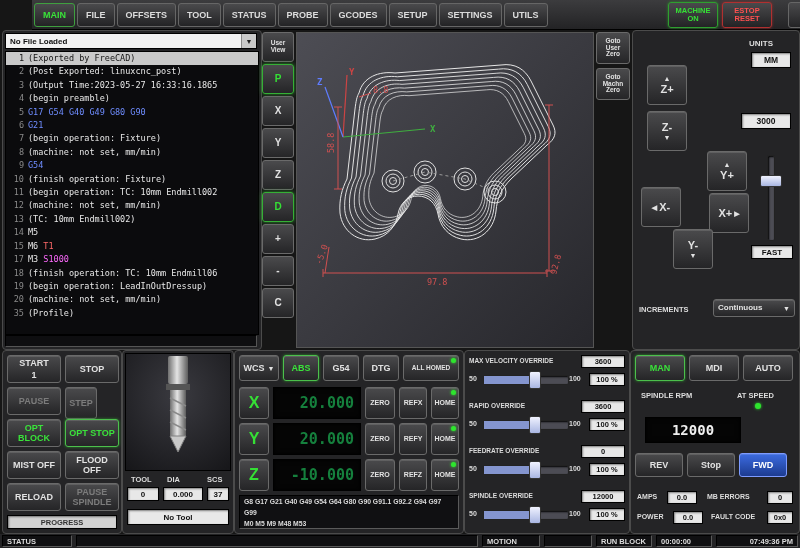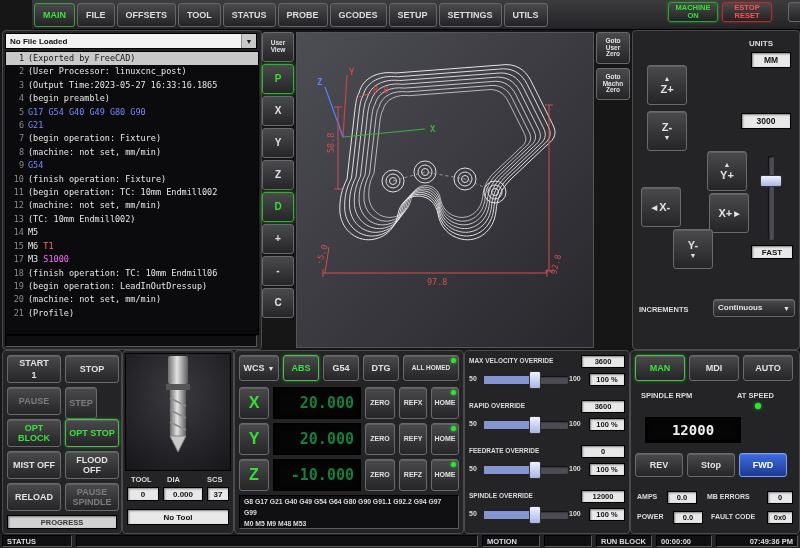--- a/index.html
+++ b/index.html
@@ -19,21 +19,21 @@
   .tab.active{color:#3ae23a;border-color:#3f9f3f;}
   .lbl{position:absolute;color:#dcdcdc;font-weight:bold;}
   .lightbox{position:absolute;background:#e8e8e8;color:#111;border:1px solid #000;
             box-shadow:inset 1px 1px 2px rgba(0,0,0,.45);display:flex;align-items:center;justify-content:center;
             font-weight:bold;box-sizing:border-box;}
   .sunken{position:absolute;background:#101012;border:1px solid #000;border-bottom-color:#5a5a5a;border-right-color:#5a5a5a;
           color:#dcdcdc;display:flex;align-items:center;box-sizing:border-box;}
   .led{position:absolute;top:2px;right:2px;width:5px;height:5px;border-radius:50%;background:#2ee52e;box-shadow:0 0 3px #2ee52e;}
   .topbar{position:absolute;left:0;top:0;width:800px;height:29px;background:linear-gradient(#3c3c3e,#232325);border-bottom:1px solid #000;margin-left:32px;}
   #tabs{position:absolute;left:2px;top:3px;display:flex;gap:2px;}
-  .tb-btn{position:absolute;top:2px;height:20px;display:flex;align-items:center;justify-content:center;text-align:center;
+  .tb-btn{position:absolute;top:2px;height:26px;display:flex;align-items:center;justify-content:center;text-align:center;
           background:linear-gradient(#4a4a4c,#232325);border:1px solid #666;border-radius:3px;font-size:7.5px;font-weight:bold;
           color:#dcdcdc;line-height:1.1;box-sizing:border-box;}
   .tb-green{color:#35e035;border-color:#2f9f2f;box-shadow:0 0 3px #2d8f2d;}
   .tb-red{color:#ff5050;border-color:#b03030;box-shadow:0 0 3px #8f2d2d;}
   
   .combo{position:absolute;background:#f2f2f2;color:#111;border:1px solid #000;display:flex;align-items:center;
          font-size:8px;font-weight:bold;padding-left:4px;box-sizing:border-box;}
   .combo .arr{margin-left:auto;width:14px;height:100%;background:#c9c9c9;border-left:1px solid #888;
               display:flex;align-items:center;justify-content:center;color:#222;font-size:7px;}
   .gcode{position:absolute;background:#0b0b0d;border:1px solid #000;overflow:hidden;
@@ -90,39 +90,39 @@
     <div class="tb-btn" style="left:756px;width:40px;">EXIT</div>
   </div>
 
   <div class="panel" style="left:2px;top:30px;width:258px;height:318px;">
     <div class="combo" style="left:2px;top:2px;width:252px;height:16px;">
       <span>No File Loaded</span>
       <span class="arr">▼</span>
     </div>
     <div class="gcode" style="left:2px;top:20px;width:252px;height:282px;" id="gcode-lines">
         <div class="gline sel"><span class="gnum">1</span><span class="tok-cm">(Exported by FreeCAD)</span></div>
-        <div class="gline"><span class="gnum">2</span><span class="tok-cm">(User Processor: linuxcnc_post)</span></div>
+        <div class="gline"><span class="gnum">2</span><span class="tok-cm">(Post Exported: linuxcnc_post)</span></div>
         <div class="gline"><span class="gnum">3</span><span class="tok-cm">(Output Time:2023-05-27 16:33:16.1865</span></div>
         <div class="gline"><span class="gnum">4</span><span class="tok-cm">(begin preamble)</span></div>
         <div class="gline"><span class="gnum">5</span><span class="tok-g">G17 G54 G40 G49 G80 G90</span></div>
         <div class="gline"><span class="gnum">6</span><span class="tok-g">G21</span></div>
         <div class="gline"><span class="gnum">7</span><span class="tok-cm">(begin operation: Fixture)</span></div>
         <div class="gline"><span class="gnum">8</span><span class="tok-cm">(machine: not set, mm/min)</span></div>
         <div class="gline"><span class="gnum">9</span><span class="tok-g">G54</span></div>
         <div class="gline"><span class="gnum">10</span><span class="tok-cm">(finish operation: Fixture)</span></div>
         <div class="gline"><span class="gnum">11</span><span class="tok-cm">(begin operation: TC: 10mm Endmill002</span></div>
         <div class="gline"><span class="gnum">12</span><span class="tok-cm">(machine: not set, mm/min)</span></div>
         <div class="gline"><span class="gnum">13</span><span class="tok-cm">(TC: 10mm Endmill002)</span></div>
         <div class="gline"><span class="gnum">14</span><span class="tok-m">M5</span></div>
         <div class="gline"><span class="gnum">15</span><span class="tok-m">M6 </span><span class="tok-t">T1</span></div>
         <div class="gline"><span class="gnum">17</span><span class="tok-m">M3 </span><span class="tok-s">S1000</span></div>
         <div class="gline"><span class="gnum">18</span><span class="tok-cm">(finish operation: TC: 10mm Endmill06</span></div>
         <div class="gline"><span class="gnum">19</span><span class="tok-cm">(begin operation: LeadInOutDressup)</span></div>
         <div class="gline"><span class="gnum">20</span><span class="tok-cm">(machine: not set, mm/min)</span></div>
-        <div class="gline"><span class="gnum">21</span><span class="tok-cm">(Profile)</span></div>
+        <div class="gline"><span class="gnum">35</span><span class="tok-cm">(Profile)</span></div>
       </div>
     <input class="mdi" style="left: 2px; top: 304px; width: 252px; height: 12px;" value="">
   </div>
 
   <div class="pv-col" style="left:262px;top:32px;" id="pv-buttons">
       <div class="pv-btn small">User View</div>
       <div class="pv-btn on">P</div>
       <div class="pv-btn">X</div>
       <div class="pv-btn">Y</div>
       <div class="pv-btn">Z</div>

